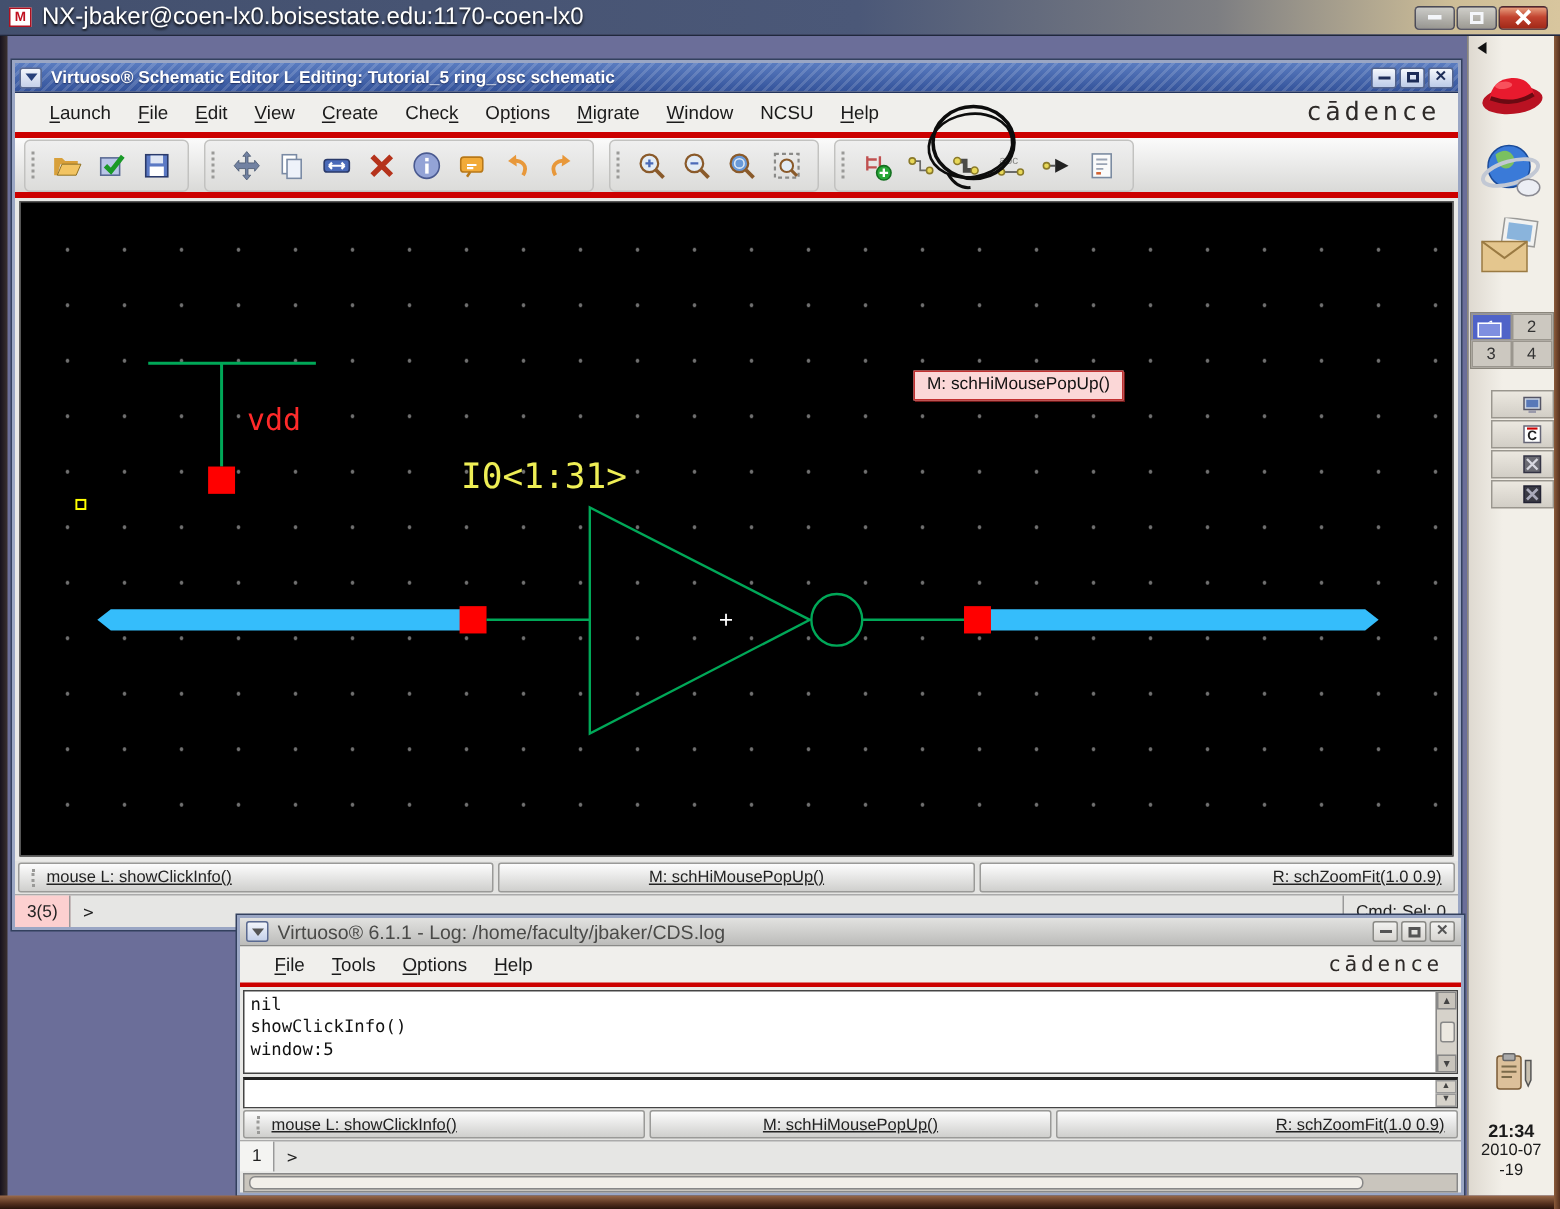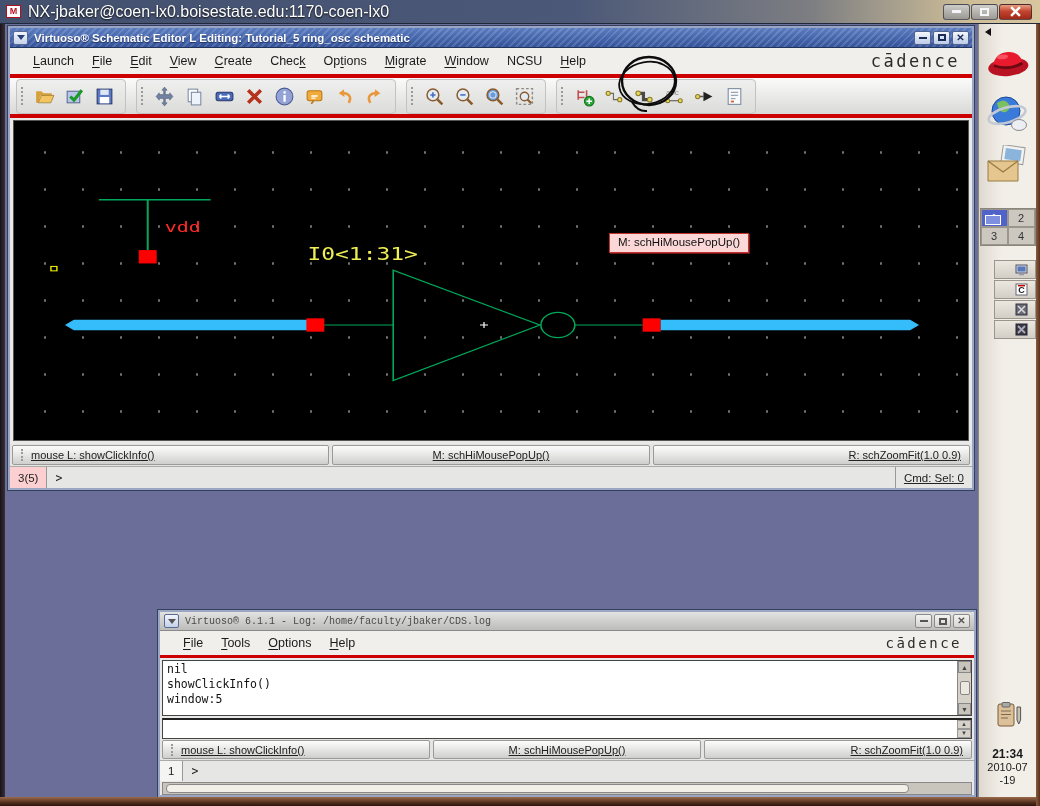--- a/index.html
+++ b/index.html
@@ -23,21 +23,21 @@
 
   .desktop { position:absolute; left:0; top:24px; width:1040px; height:782px; background:#6b6e99; }
   .edge-left { position:absolute; left:0; top:0; bottom:0; width:5px;
     background:linear-gradient(90deg,#17121e,#3a3030); z-index:40; }
   .edge-bottom { position:absolute; left:0; bottom:0; width:100%; height:9px;
     background:linear-gradient(#9a6a4a,#55301e 60%,#2a140c); z-index:45; }
   .edge-right { position:absolute; right:0; top:0; bottom:0; width:4px;
     background:linear-gradient(90deg,#8a5a3a,#55301e); z-index:46; }
 
   
-  .schem-window { position:absolute; left:8px; top:2px; width:966px; height:464px;
+  .schem-window { position:absolute; left:8px; top:16px; width:966px; height:580px;
     border:2px solid #9aa6c4; outline:1px solid #33405e; background:#e9e9e7;
     display:flex; flex-direction:column; }
   .v-titlebar { flex:0 0 20px; display:flex; align-items:center; padding:0 3px;
     background:repeating-linear-gradient(135deg,rgba(255,255,255,.14) 0 2px,rgba(0,0,0,0) 2px 5px),
                linear-gradient(#5a7cc0,#33529a);
     border-bottom:1px solid #22335c; }
   .v-chevron { width:15px; height:14px; background:linear-gradient(#f2f5fb,#c5d1ea);
     border:1px solid #5a6a92; border-radius:2px; margin-right:6px;
     display:flex; align-items:center; justify-content:center; }
   .v-chevron i { width:0; height:0; border:4px solid transparent; border-top:5px solid #27407a; margin-top:4px; }
@@ -92,21 +92,21 @@
   .cmd-badge.plain { background:#f4f4f2; }
   .cmd-prompt { padding:0 8px; color:#222; flex:1; }
   .cmd-right { border-left:1px solid #999; padding:0 8px; height:100%; display:flex; align-items:center; color:#222;text-decoration:underline; }
 
   
   .log-window { position:absolute; left:158px; top:586px; width:818px; height:187px;
     border:2px solid #9aa6c4; outline:1px solid #33405e; background:#e9e9e7;
     display:flex; flex-direction:column; }
   .log-titlebar { flex:0 0 19px; display:flex; align-items:center; padding:0 4px;
     background:linear-gradient(#e2e2e0,#bcbcba); border-bottom:1px solid #8a8a88; }
-  .log-title { color:#4a4a48; font-size:10px; flex:1; white-space:nowrap; overflow:hidden;font-family:Liberation Mono, monospace; }
+  .log-title { color:#4a4a48; font-size:13px; flex:1; white-space:nowrap; overflow:hidden; }
   .log-chevron { margin-right:6px; } .log-chevron i { border-top-color:#555 !important; }
   .log-menubar { flex:0 0 27px; border-bottom:3px solid #cc0000; }
   .log-body { flex:0 0 56px; display:flex; background:#fff; border:1px solid #444; margin:2px 2px 0 2px; }
   .log-text { flex:1; font-size:11.5px; line-height:15px; color:#111; padding:1px 4px; overflow:hidden; }
   .vscroll { flex:0 0 14px; background:#d6d2ca; border-left:1px solid #888;
     display:flex; flex-direction:column; justify-content:space-between; align-items:center; }
   .sc-arrow { font-size:7px; color:#444; width:100%; text-align:center; background:#c8c4bc;
     border:1px solid #888; line-height:11px; height:12px; }
   .sc-thumb { width:10px; flex:0 0 14px; background:#ece8e0; border:1px solid #888; border-radius:2px; margin:1px 0; }
   .log-input { flex:0 0 19px; background:#fff; border:1px solid #444; border-top:2px solid #222;

